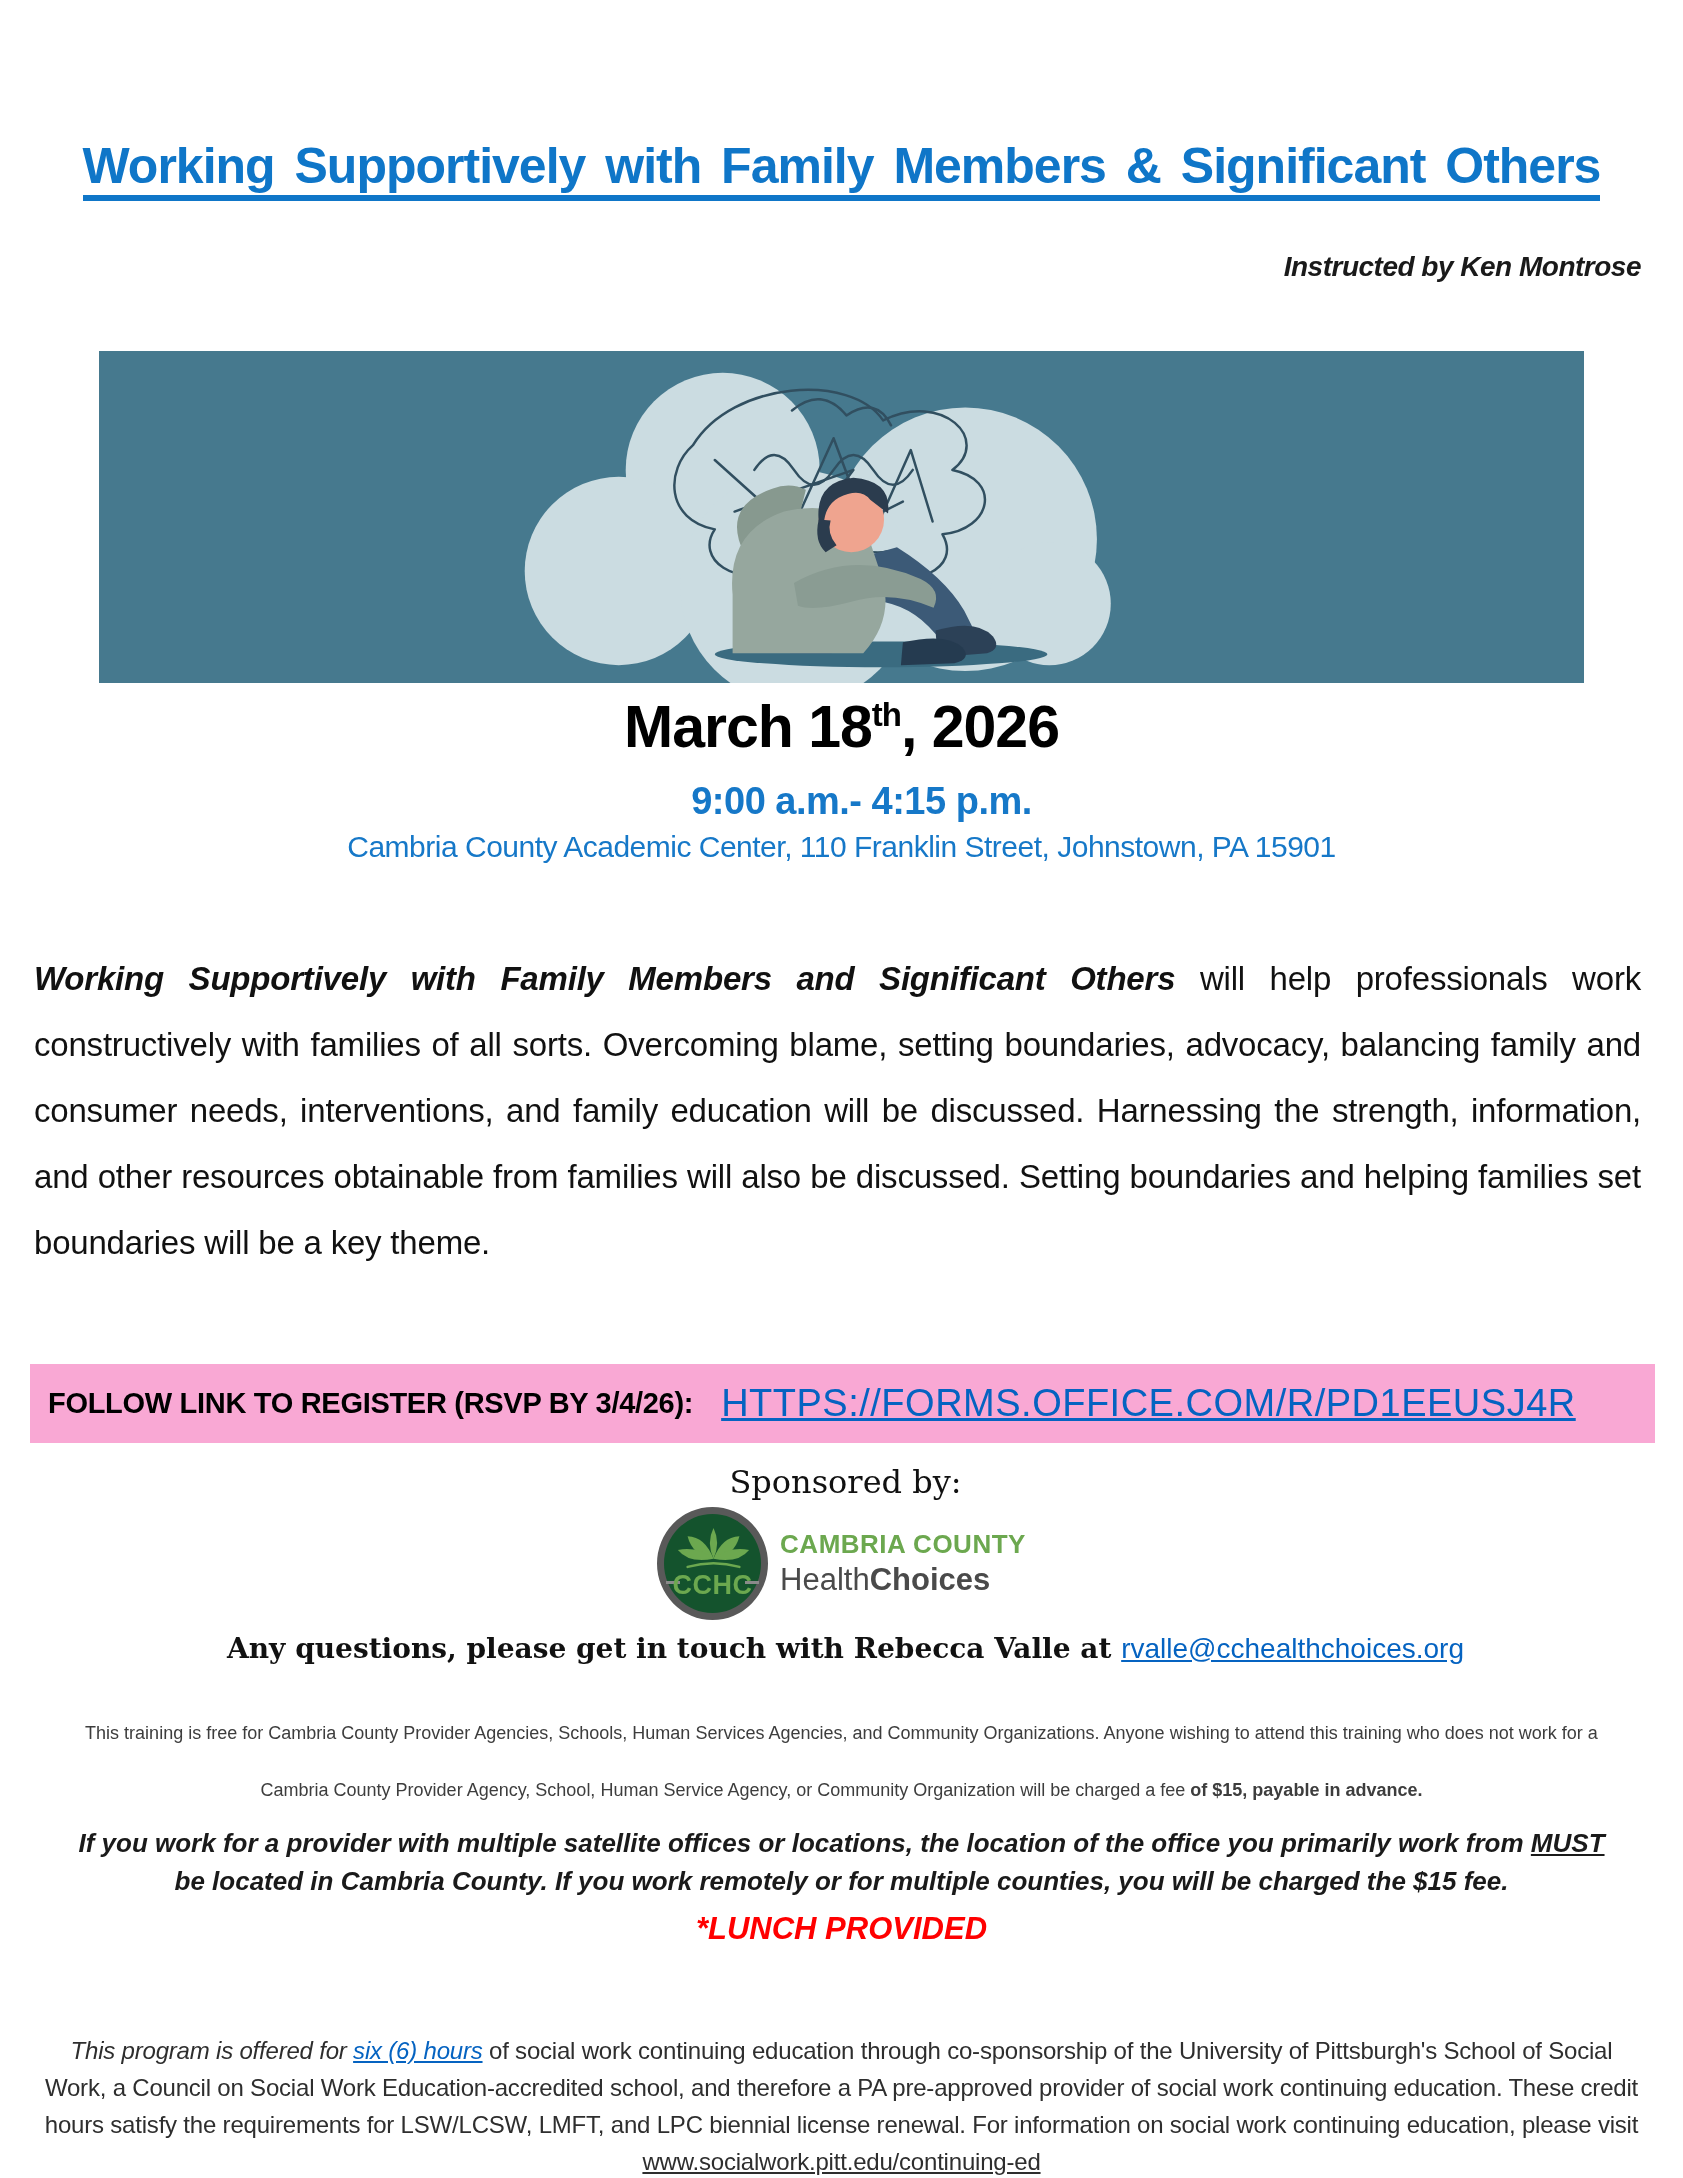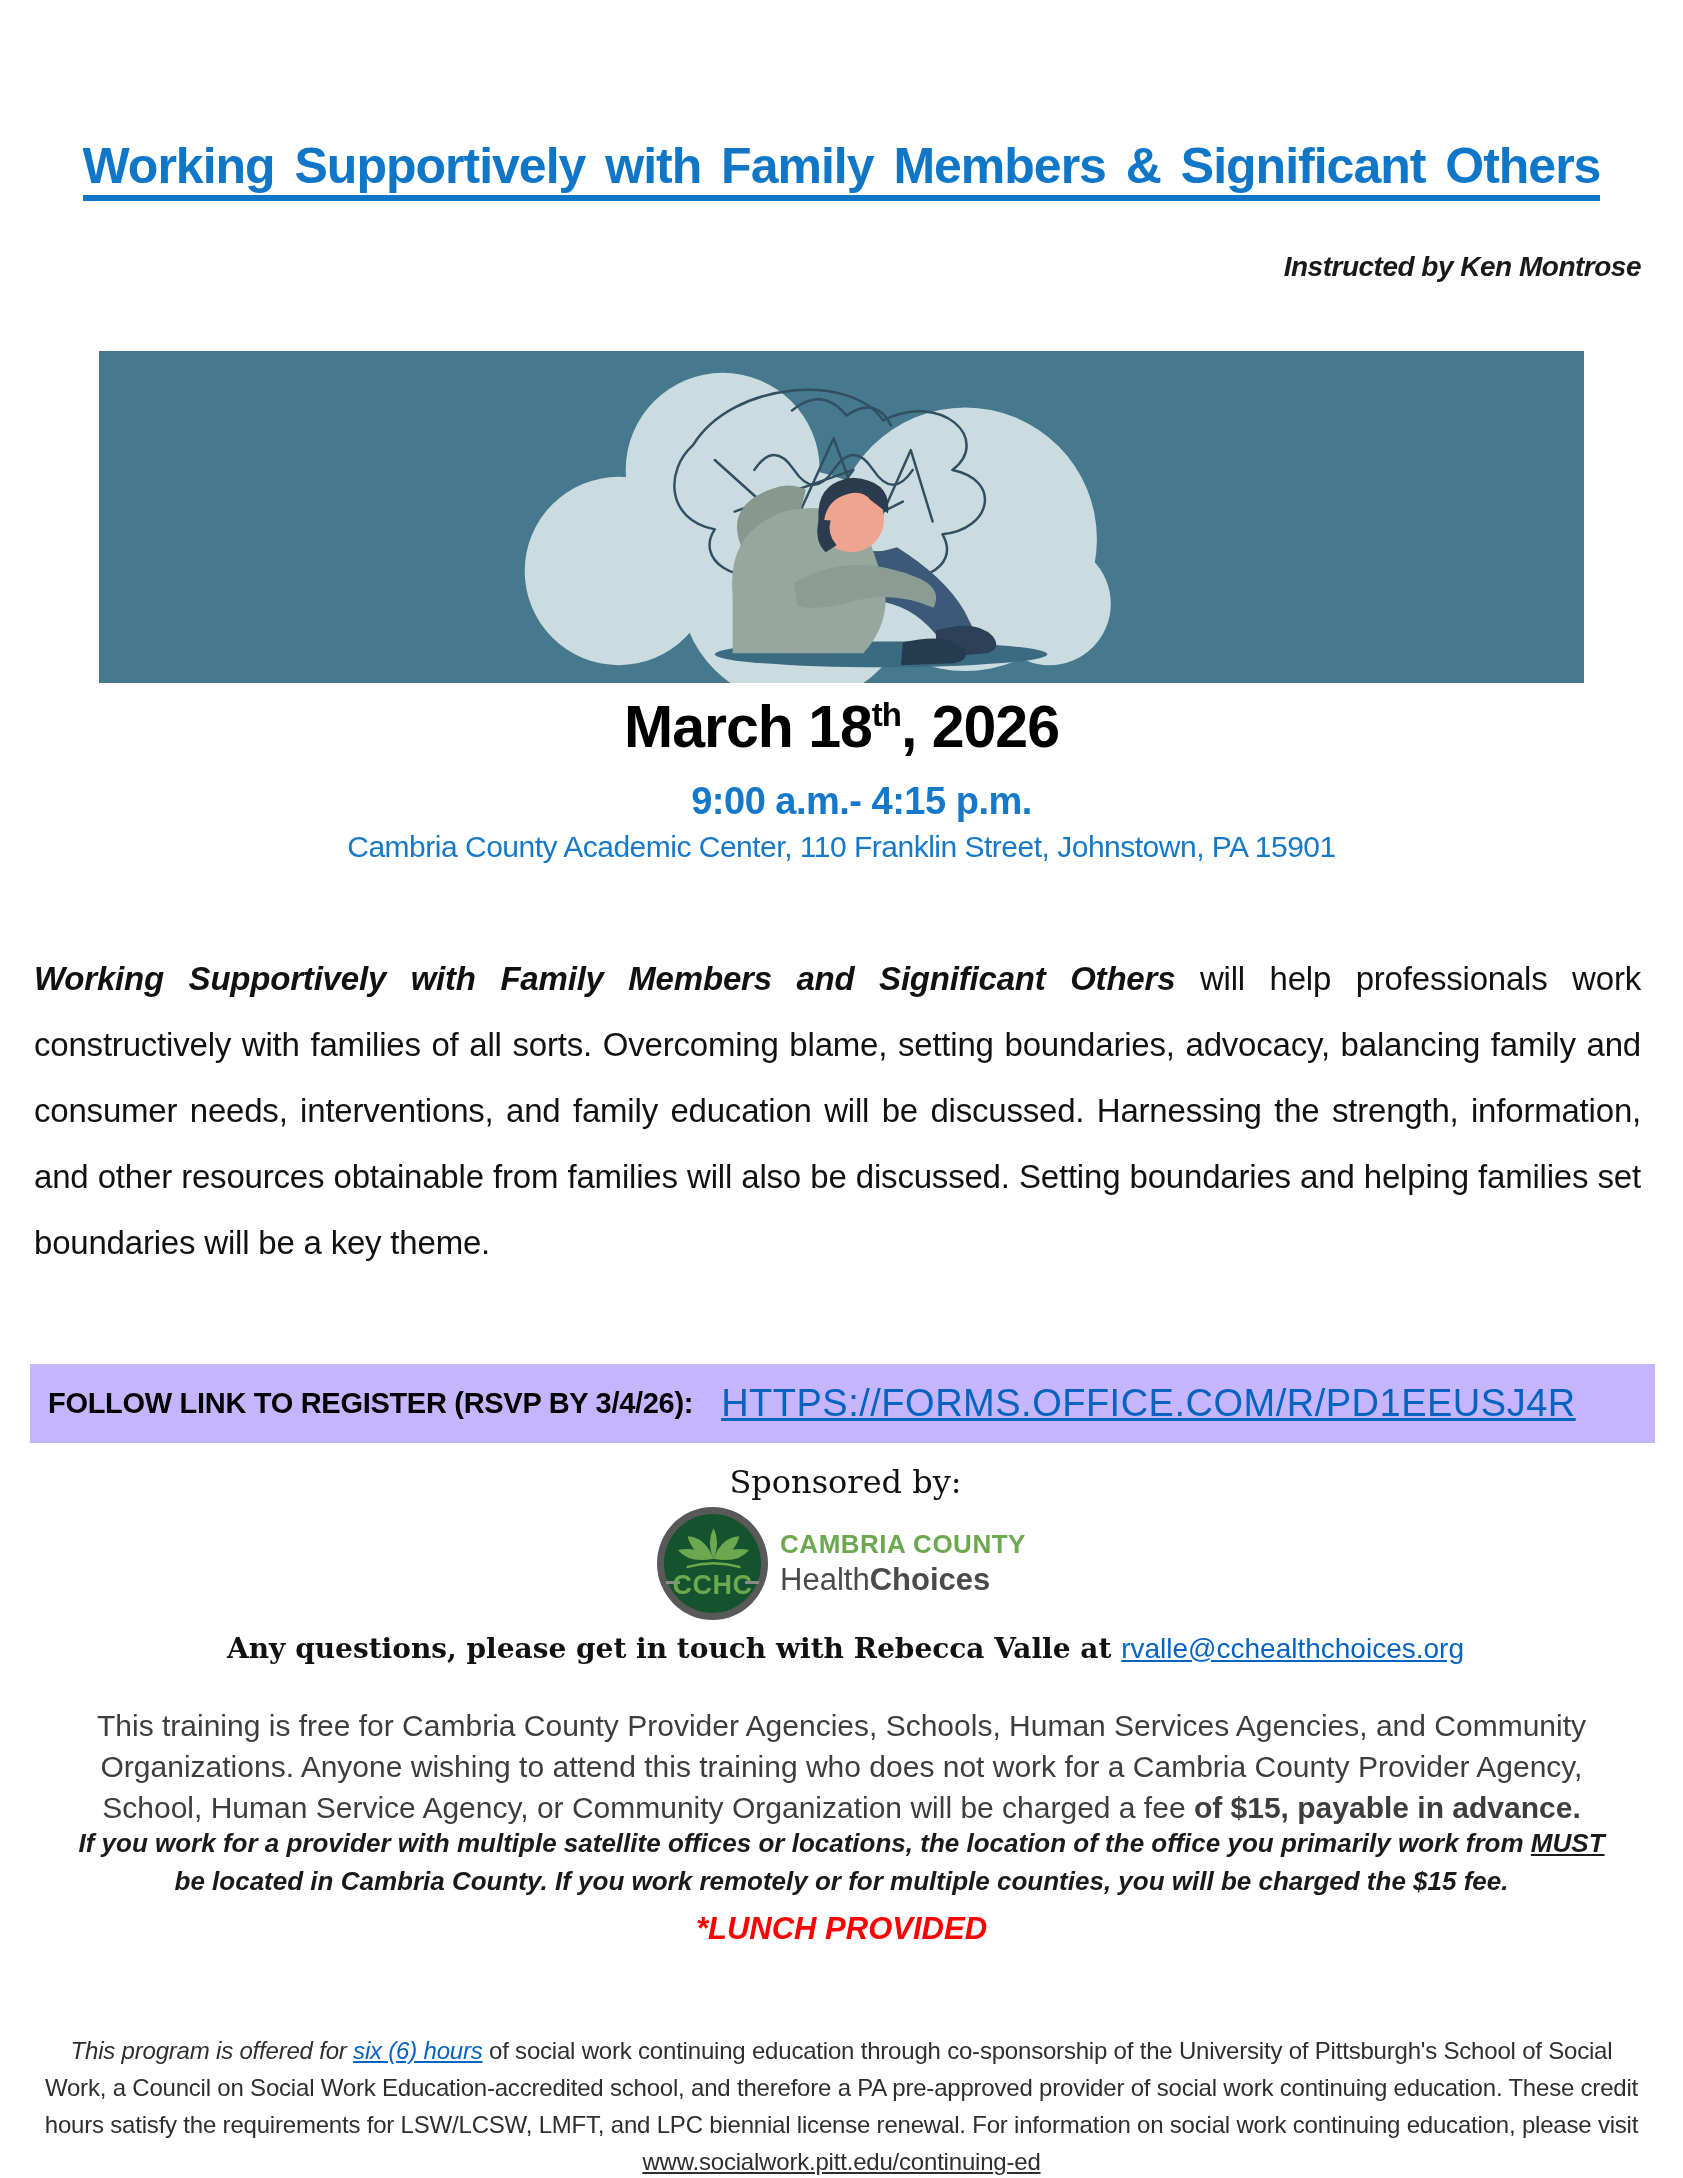--- a/index.html
+++ b/index.html
@@ -59,21 +59,21 @@
   .desc {
     position: absolute; top: 946px; left: 34px; right: 42px;
     font-size: 33px; line-height: 66px; color: #111111;
     text-align: justify; letter-spacing: -0.2px;
   }
   .desc .lead { font-weight: bold; font-style: italic; }
 
   
   .banner {
     position: absolute; top: 1364px; left: 30px; right: 28px; height: 79px;
-    background: #c4b5fd;
+    background: #f9a8d4;
     display: flex; align-items: center; padding-left: 18px;
   }
   .banner-label {
     font-size: 29px; font-weight: bold; color: #000000; letter-spacing: -0.3px;
   }
   .banner-link {
     margin-left: 28px; font-size: 38px; color: #0563C1;
     text-decoration: underline; letter-spacing: 0.5px; cursor: pointer;
   }
 
@@ -114,21 +114,21 @@
     font-size: 28px; font-weight: bold; color: #111111; padding-left: 8px;
   }
   .contact .email {
     font-family: "Liberation Sans", sans-serif; font-weight: 500;
     font-size: 28px; color: #0563C1; text-decoration: underline; cursor: pointer;
   }
 
   
   .fee {
     position: absolute; top: 1705px; left: 57px; right: 57px;
-    text-align: center; font-size: 30px; line-height: 41px; color: #3D3D3D;
+    text-align: center; font-size: 18px; line-height: 57px; color: #3D3D3D;
   }
   .fee b { color: #3D3D3D; }
 
   
   .satellite {
     position: absolute; top: 1824px; left: 71px; right: 71px;
     text-align: center; font-size: 26px; line-height: 38px;
     font-weight: bold; font-style: italic; color: #1a1a1a;
   }
   .satellite .must { text-decoration: underline; }

